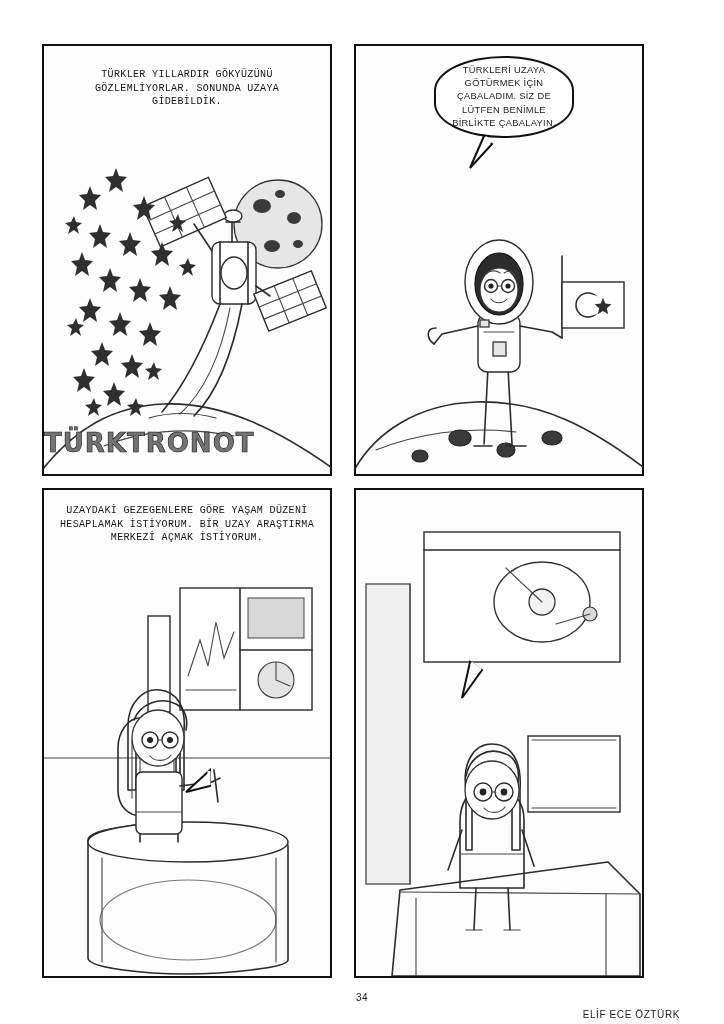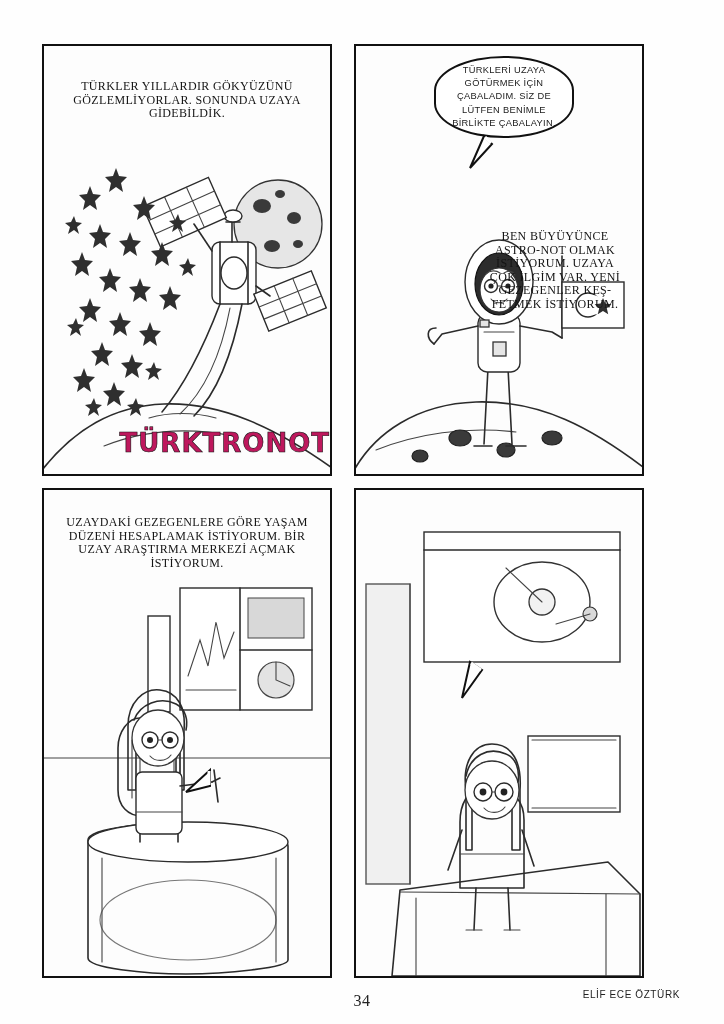--- a/index.html
+++ b/index.html
@@ -34,26 +34,25 @@
     overflow: hidden;
   }
   #panel1 { left: 0px;   top: 0px;   width: 286px; height: 428px; }
   #panel2 { left: 312px; top: 0px;   width: 286px; height: 428px; }
   #panel3 { left: 0px;   top: 444px; width: 286px; height: 486px; }
   #panel4 { left: 312px; top: 444px; width: 286px; height: 486px; }
 
   .cap {
     position: absolute;
     text-align: center;
-    font-size: 12px;
+    font-size: 10px;
     line-height: 13.5px;
     letter-spacing: 0.35px;
     color: #141414;
-    font-family: Liberation Serif, serif;
-    margin-top: 12px;
+    font-family: Liberation Mono, monospace;
   }
   .bubble {
     position: absolute;
     border: 2px solid #111;
     border-radius: 50% / 42%;
     background: #fff;
     display: flex;
     align-items: center;
     justify-content: center;
     text-align: center;
@@ -66,44 +65,44 @@
   }
   .tail {
     position: absolute;
     z-index: 6;
   }
   .tail svg { display: block; }
 
   .title-art {
     position: absolute;
     left: 0; right: 0;
-    text-align: right;
+    text-align: left;
     font-family: "DejaVu Sans", sans-serif;
     font-weight: bold;
     font-size: 26px;
     letter-spacing: 1px;
-    color: #be185d;
+    color: #737373;
     -webkit-text-stroke: 0.6px #111;
   }
 
   .pg-num {
     position: absolute;
     left: 0; right: 0;
     text-align: center;
-    font-size: 16px;
+    font-size: 10px;
     color: #222;
     letter-spacing: 0.5px;
-    font-family: Liberation Serif, serif;
   }
   .credit {
     position: absolute;
     right: 44px;
     font-size: 10px;
     letter-spacing: 0.6px;
     color: #222;
+    margin-top: 20px;
   }
 
   svg.art { position: absolute; left: 0; top: 0; width: 100%; height: 100%; }
   .sk { fill: none; stroke: #2b2b2b; stroke-width: 1.6; stroke-linecap: round; stroke-linejoin: round; }
   .sk-thin { fill: none; stroke: #444; stroke-width: 1.1; stroke-linecap: round; }
   .sk-fill-dark { fill: #3a3a3a; stroke: #222; stroke-width: 1.2; }
   .sk-fill-lgrey { fill: #e6e6e6; stroke: #333; stroke-width: 1.3; }
   .sk-fill-white { fill: #fff; stroke: #2b2b2b; stroke-width: 1.4; }
   .star { fill: #2f2f2f; }
 </style>
@@ -230,21 +229,20 @@
       <div class="bubble" style="left:78px; top:10px; width:140px; height:82px;">
         <span>TÜRKLERİ UZAYA GÖTÜRMEK İÇİN ÇABALADIM. SİZ DE LÜTFEN BENİMLE BİRLİKTE ÇABALAYIN.</span>
       </div>
       <div class="tail" style="left:104px; top:88px;">
         <svg width="40" height="40" viewBox="0 0 40 40">
           <path d="M24 2 L10 34 L32 10 Z" fill="#fff" stroke="#111" stroke-width="2"></path>
           <path d="M25 3 L31 9" stroke="#fff" stroke-width="3"></path>
         </svg>
       </div>
 
-      <div class="cap" style="left:126px; top:172px; width:146px; text-align:center;">BEN BÜYÜYÜNCE ASTRO-NOT OLMAK İSTİYORUM. UZAYA ÇOK İLGİM VAR. YENİ GEZEGENLER KEŞ-FETMEK İSTİYORUM.</div>
     </div>
 
     <div class="panel" id="panel3">
       <svg class="art" viewBox="0 0 286 486" preserveAspectRatio="none">
 
         <path class="sk-thin" d="M0 268 H286"></path>
 
         <rect x="136" y="98" width="132" height="122" class="sk-fill-white"></rect>
         <path class="sk" d="M196 98 L196 220"></path>
         <path class="sk" d="M196 160 L268 160"></path>

